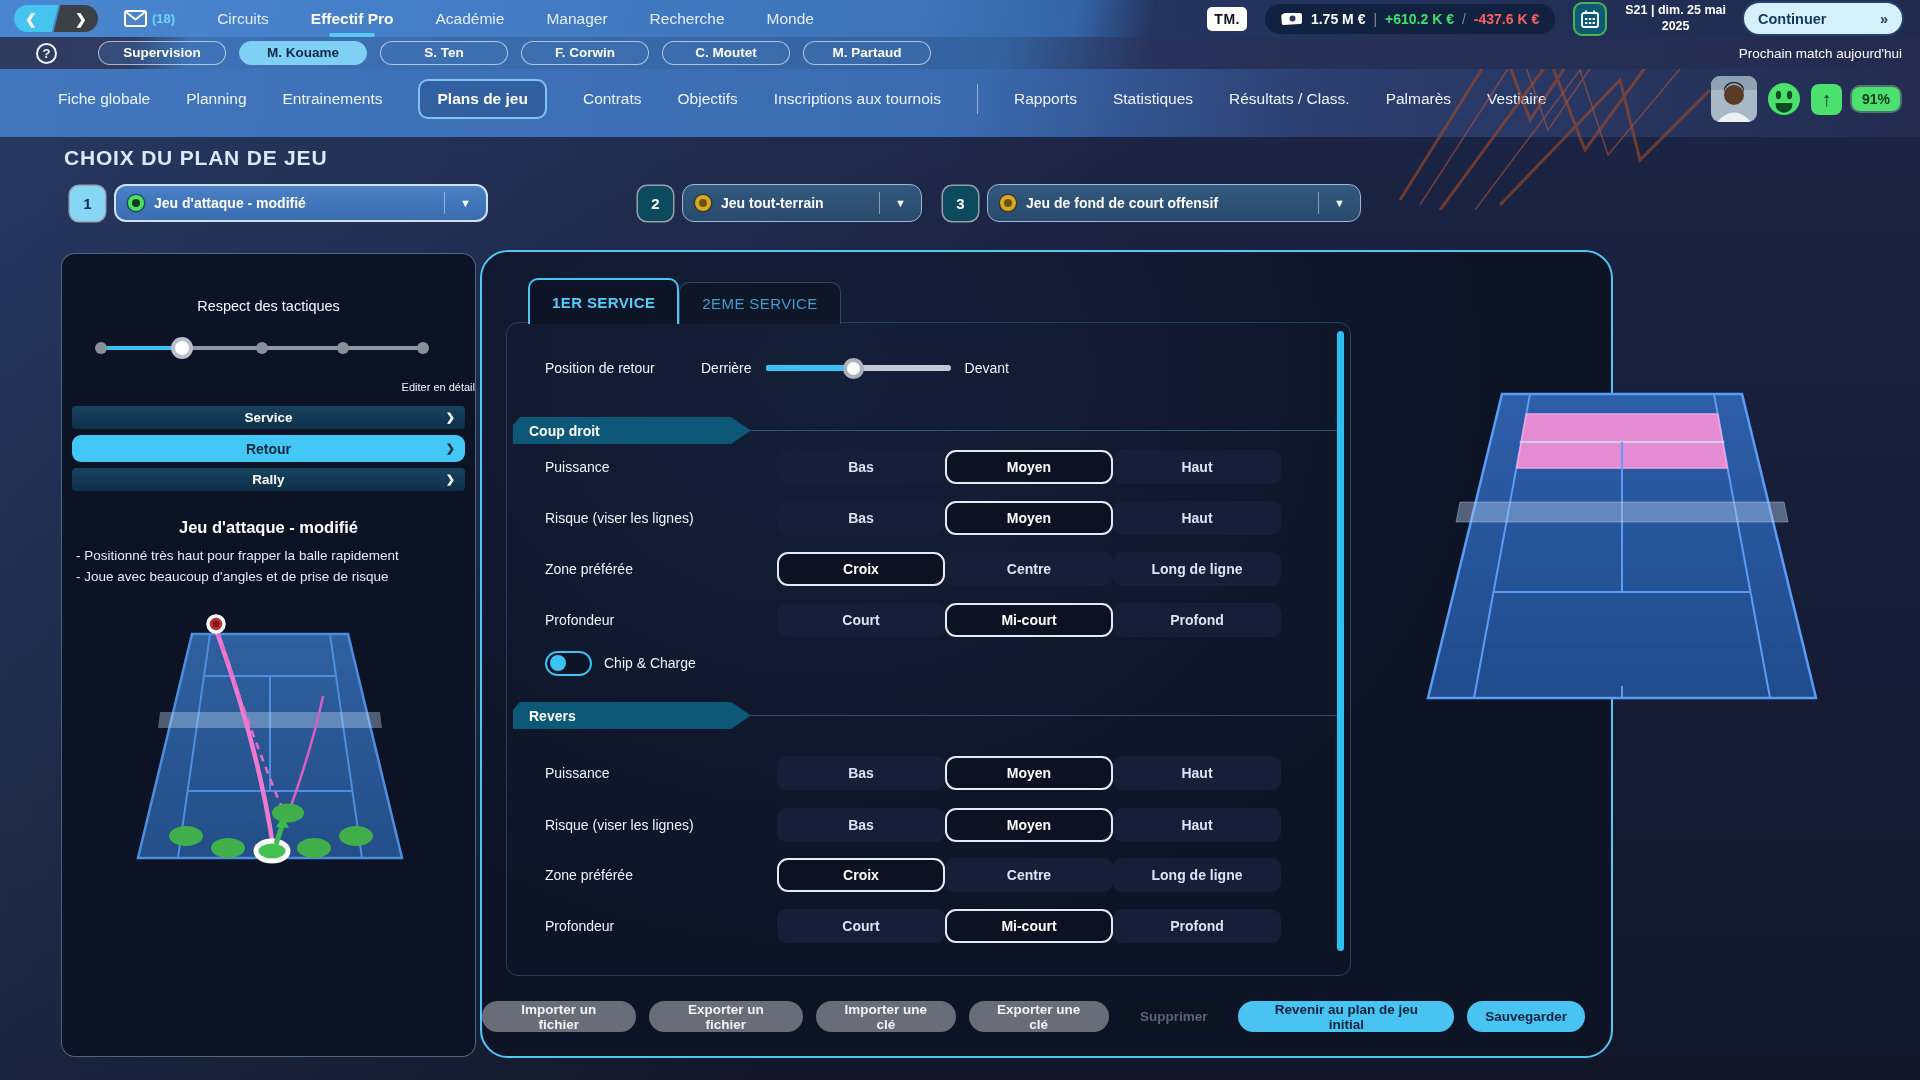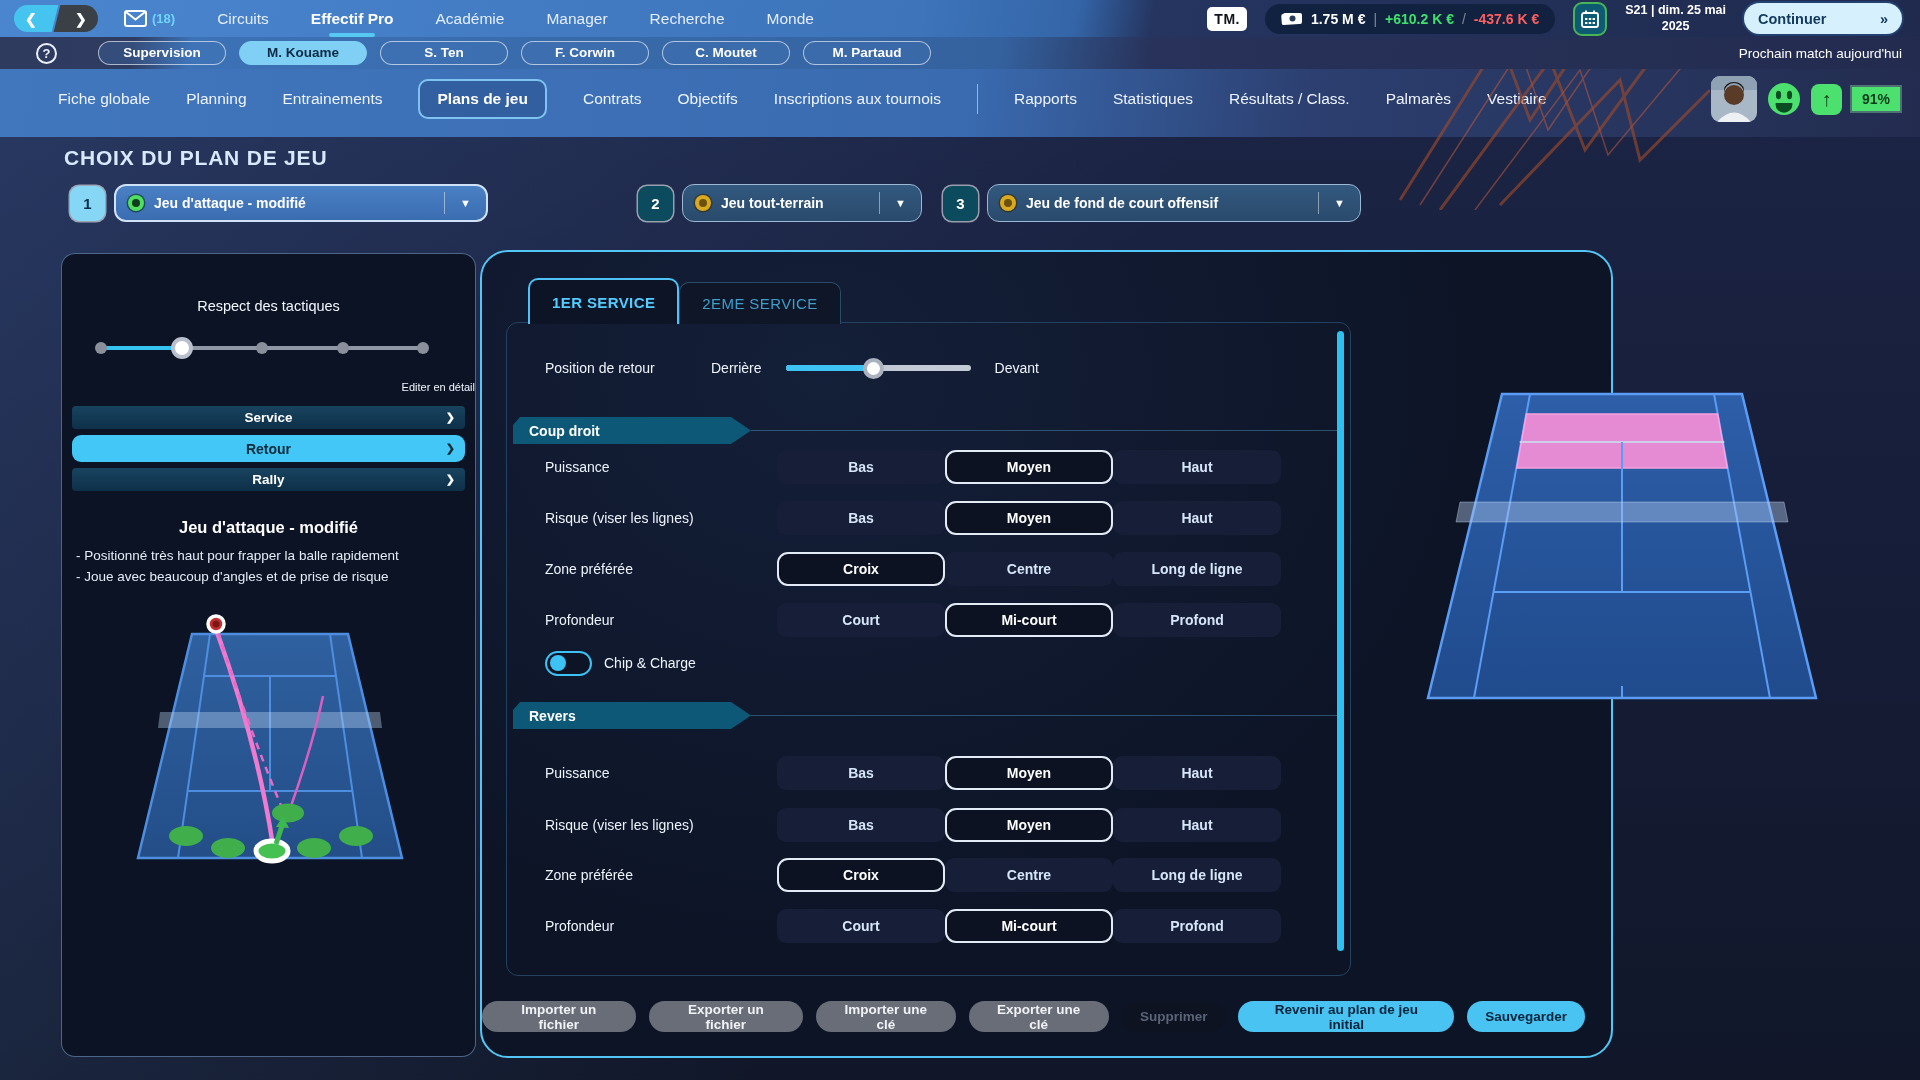--- a/index.html
+++ b/index.html
@@ -53,21 +53,21 @@
   .tabsrow {
     position:absolute; left:0; top:69px; width:1920px; height:68px; z-index:4;
     display:flex; align-items:center; gap:36px; padding:0 20px 8px 58px;
     background: linear-gradient(97deg, #4177bd 0%, #3a6bb1 50%, #2c3f70 68%, #232c4f 100%);
   }
   .tab { color:#eef4ff; font-size:15.5px; white-space:nowrap; }
   .tab.active { font-weight:bold; color:#fff; border:2px solid #7fc4f0; border-radius:10px; padding:9px 17px; background:rgba(16,44,92,.25); }
   .tab-divider { width:1px; height:30px; background:rgba(255,255,255,.5); }
   .status-cluster { margin-left:auto; display:flex; align-items:center; gap:10px; }
   .avatar { width:46px; height:46px; border-radius:9px; overflow:hidden; }
-  .morale-badge { background:#4ce06e; color:#0b3c1e; font-weight:bold; font-size:14px; border-radius:0; padding:4px 10px; box-shadow:0 0 0 2px rgba(160,240,180,.35); }
+  .morale-badge { background:#4ce06e; color:#0b3c1e; font-weight:bold; font-size:14px; border-radius:8px; padding:4px 10px; box-shadow:0 0 0 2px rgba(160,240,180,.35); }
   .uparrow-box { width:31px; height:31px; border-radius:8px; background:#4ce06e; color:#0d3d1c; display:flex; align-items:center; justify-content:center; font-size:20px; font-weight:900; }
   
   .plan-title { position:absolute; left:64px; top:146px; font-size:21px; font-weight:bold; color:#d8e9fb; letter-spacing:.8px; z-index:3; }
   .plan-slot { position:absolute; top:184px; display:flex; align-items:center; gap:9px; z-index:3; }
   .slot-num { width:35px; height:35px; border-radius:9px; display:flex; align-items:center; justify-content:center; font-size:15px; font-weight:bold; box-shadow:0 0 0 1.5px rgba(255,255,255,.55); }
   .slot-num.on  { background:#86d7f5; color:#0a2e4a; }
   .slot-num.off { background:#0c4a5e; color:#fff; }
   .plan-drop { height:38px; border-radius:12px; display:flex; align-items:center; gap:10px; padding:0 10px 0 12px; }
   .plan-drop.on  { background:linear-gradient(180deg,#4a80c4,#3a6cb0); border:2px solid #cfe2f8; }
   .plan-drop.off { background:linear-gradient(180deg,#33597f,#294a6c); border:1.5px solid #9db8d4; }
@@ -99,21 +99,21 @@
   
   .main-panel { position:absolute; left:480px; top:250px; width:1133px; height:808px; z-index:3;
     background: radial-gradient(ellipse at 30% 15%, rgba(50,80,140,.18), rgba(0,0,0,0) 60%), #0d1426;
     border:2px solid #53c6f5; border-radius:28px; }
   .editor-tabs { position:absolute; left:46px; top:26px; display:flex; align-items:flex-end; z-index:2; }
   .etab { border-radius:10px 10px 0 0; padding:0 22px; display:flex; align-items:center; letter-spacing:.4px; }
   .etab.active { height:46px; border:2px solid #4fc3f7; border-bottom:none; background:#0d1426; color:#55ccff; font-weight:bold; font-size:15px; }
   .etab.idle { height:42px; border:1px solid #2c4a66; border-bottom:none; background:#0e1628; color:#3f9ecc; font-size:15px; }
   .inner-box { position:absolute; left:24px; top:70px; width:845px; height:654px; border:1px solid #24425f; border-radius:12px; }
   .scroll-thumb { position:absolute; right:6px; top:8px; width:7px; height:620px; border-radius:4px; background:#2fc0f2; }
-  .pos-row { position:absolute; left:38px; top:27px; height:36px; display:flex; align-items:center; gap:24px; font-size:14px; color:#edf4fc; }
+  .pos-row { position:absolute; left:38px; top:27px; height:36px; display:flex; align-items:center; gap:14px; font-size:14px; color:#edf4fc; }
   .pos-row .lbl1 { width:142px; }
   .h-slider { position:relative; width:185px; height:20px; }
   .h-track { position:absolute; left:0; right:0; top:7px; height:6px; border-radius:3px; background:#c3cad6; }
   .h-fill { position:absolute; left:0; top:7px; height:6px; border-radius:3px; background:#3cc3f4; }
   .h-handle { position:absolute; top:0px; width:21px; height:21px; border-radius:50%; background:#fff; border:4px solid #aab2c0; transform:translateX(-10px); }
   .section-head { position:absolute; left:6px; right:8px; height:27px; }
   .section-banner { position:absolute; left:0; top:0; width:238px; height:27px; background:#0c5876;
     display:flex; align-items:center; padding-left:16px; font-size:14px; font-weight:bold; color:#fff;
     clip-path: polygon(7px 0, calc(100% - 20px) 0, 100% 50%, calc(100% - 20px) 100%, 0 100%, 0 8px); }
   .section-line { position:absolute; left:238px; right:0; top:13px; height:1px; background:rgba(90,170,210,.4); }

